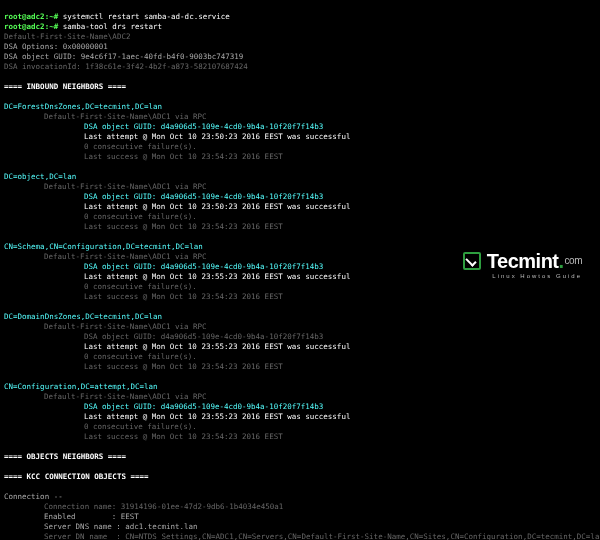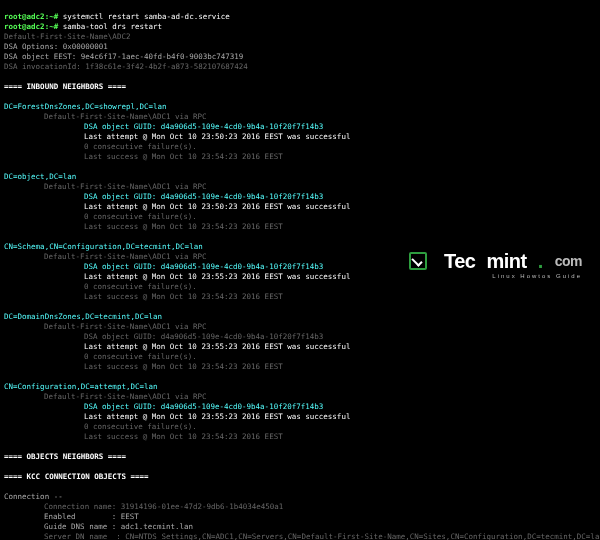--- a/index.html
+++ b/index.html
@@ -35,25 +35,24 @@
     color: #fff;
     text-align: left;
   }
   .logo .brand {
     font-family: Arial, Helvetica, sans-serif;
     font-size: 20px;
     font-weight: 700;
     letter-spacing: -0.5px;
     display:flex;
     align-items:center;
-    gap:11px;
   }
   .logo .brand .mint { font-weight:700; }
   .logo .dot  { color:#2e9e3f; font-weight:700; }
-  .logo .com  { color:#bbb; font-size:14px; font-weight:700; margin-left:1px;}
+  .logo .com  { color:#bbb; font-size:10px; font-weight:400; margin-left:1px;}
   .logo .tag  { font-family: Arial, sans-serif; font-size:6px; color:#bbb; letter-spacing:2px; margin-top:1px; text-align:right;}
   .logo-icon {
     width:18px; height:18px;
     border:2px solid #2e9e3f;
     border-radius:2px;
     margin-right:6px;
     position:relative;
     box-sizing:border-box;
   }
   .logo-icon:before {
@@ -67,26 +66,26 @@
   }
 </style>
 </head>
 <body>
 
 <div class="term">
 <span class="green bold">root@adc2:~#</span> <span class="white">systemctl restart samba-ad-dc.service</span>
 <span class="green bold">root@adc2:~#</span> <span class="white">samba-tool drs restart</span>
 <span class="dim">Default-First-Site-Name\ADC2</span>
 <span class="gray">DSA Options: 0x00000001</span>
-<span class="gray">DSA object EEST: 9e4c6f17-1aec-40fd-b4f0-9003bc747319</span>
+<span class="gray">DSA object GUID: 9e4c6f17-1aec-40fd-b4f0-9003bc747319</span>
 <span class="dim">DSA invocationId: 1f38c61e-3f42-4b2f-a873-582107687424</span>
 
 <span class="white bold">==== INBOUND NEIGHBORS ====</span>
 
-<span class="cyan">DC=ForestDnsZones,DC=showrepl,DC=lan</span>
+<span class="cyan">DC=ForestDnsZones,DC=tecmint,DC=lan</span>
 <span class="ind1 dim">Default-First-Site-Name\ADC1 via RPC</span>
 <span class="ind2 cyan">DSA object GUID: d4a906d5-109e-4cd0-9b4a-10f20f7f14b3</span>
 <span class="ind2 white">Last attempt @ Mon Oct 10 23:50:23 2016 EEST was successful</span>
 <span class="ind2 dim">0 consecutive failure(s).</span>
 <span class="ind2 dim">Last success @ Mon Oct 10 23:54:23 2016 EEST</span>
 
 <span class="cyan">DC=object,DC=lan</span>
 <span class="ind1 dim">Default-First-Site-Name\ADC1 via RPC</span>
 <span class="ind2 cyan">DSA object GUID: d4a906d5-109e-4cd0-9b4a-10f20f7f14b3</span>
 <span class="ind2 white">Last attempt @ Mon Oct 10 23:50:23 2016 EEST was successful</span>
@@ -114,21 +113,21 @@
 <span class="ind2 dim">0 consecutive failure(s).</span>
 <span class="ind2 dim">Last success @ Mon Oct 10 23:54:23 2016 EEST</span>
 
 <span class="white bold">==== OBJECTS NEIGHBORS ====</span>
 
 <span class="white bold">==== KCC CONNECTION OBJECTS ====</span>
 
 <span class="gray">Connection --</span>
 <span class="ind1 dim">Connection name: 31914196-01ee-47d2-9db6-1b4034e450a1</span>
 <span class="ind1 gray">Enabled        : EEST</span>
-<span class="ind1 gray">Guide DNS name : adc1.tecmint.lan</span>
+<span class="ind1 gray">Server DNS name : adc1.tecmint.lan</span>
 <span class="ind1 dim">Server DN name  : CN=NTDS Settings,CN=ADC1,CN=Servers,CN=Default-First-Site-Name,CN=Sites,CN=Configuration,DC=tecmint,DC=lan</span>
 
 
 
 
  
 </div>
 
 <div class="logo">
   <div class="brand">

